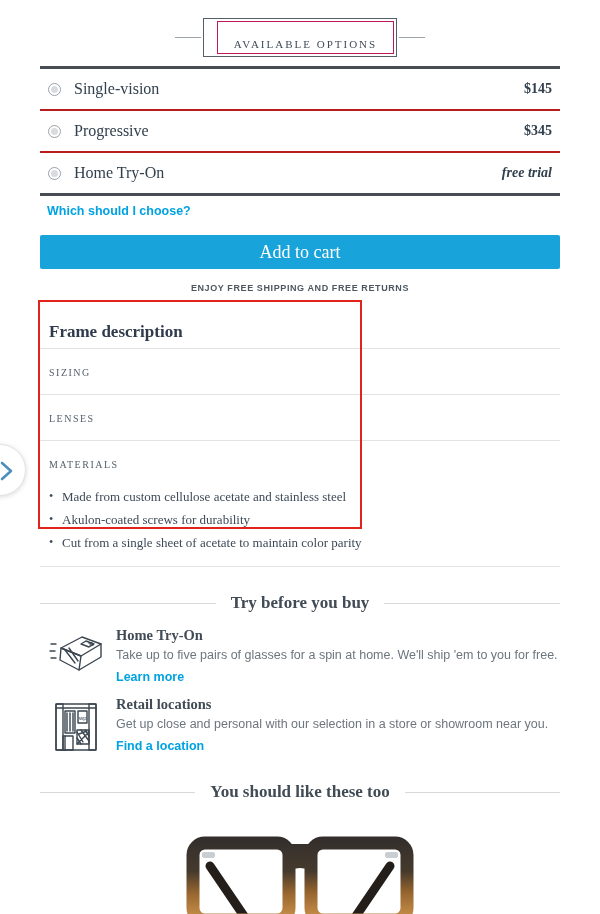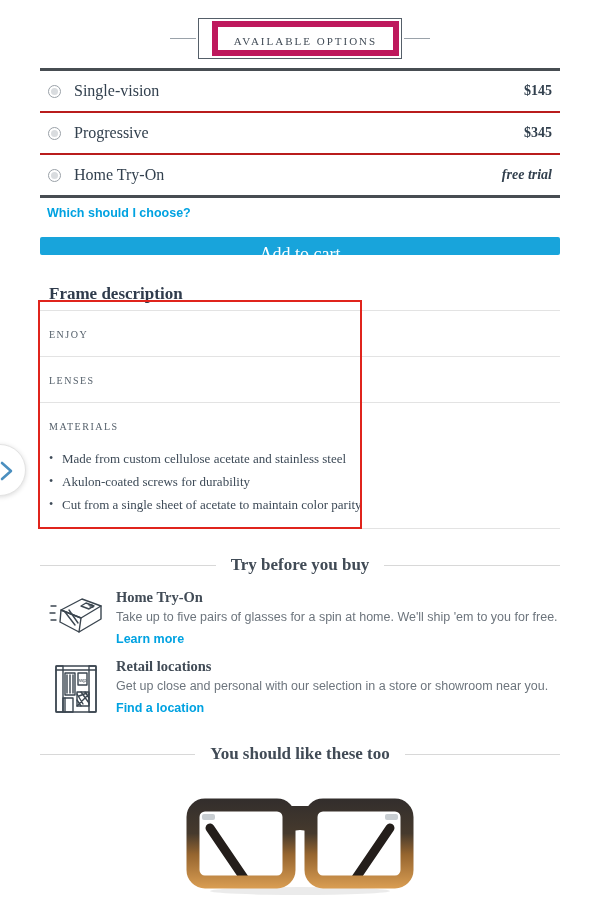--- a/index.html
+++ b/index.html
@@ -9,21 +9,21 @@
     font-family:"Liberation Sans", sans-serif; position:relative;
   }
   .page { width:600px; height:914px; position:relative; background:#fff; }
   .content { padding:18px 40px 0 40px; }
 
   
   .opt-header { display:flex; align-items:center; justify-content:center; }
   .opt-header .dash { width:26px; border-top:1px solid #9aa2aa; }
   .box-outer { border:1px solid #555f69; padding:2px; margin:0 2px; }
   .box-inner {
-    border:6px solid #be185d; padding:8px 16px 3px 16px;
+    border:1px solid #be185d; padding:16px 16px 3px 16px;
     font-family:"Liberation Serif", serif; font-size:11px; letter-spacing:2px;
     color:#414b56; white-space:nowrap;margin-left:11px;
   }
 
   
   .options-table { margin-top:9px; border-top:3px solid #474d52; border-bottom:3px solid #474d52; }
   .opt-row {
     display:flex; align-items:center; padding:11px 8px; cursor:pointer; background:#fff;
   }
   .opt-row + .opt-row { border-top:2px solid #b91c1c; }
@@ -44,21 +44,21 @@
   .opt-price.italic { font-style:italic; font-weight:600; }
 
   
   .help-link {
     display:inline-block; margin-top:8px; padding-left:7px;
     font-size:12.5px; font-weight:bold; color:#00a2e1; text-decoration:none; cursor:pointer;
   }
 
   
   .add-to-cart {
-    display:block; width:100%; height:18px; margin-top:16px;
+    display:block; width:100%; height:34px; margin-top:16px;
     background:#18a4db; border:none; border-radius:2px; cursor:pointer;
     font-family:"Liberation Serif", serif; font-size:18px; color:#ffffff;
     text-align:center; line-height:34px; padding:0;
   }
   .ship-note {
     margin-top:14px; text-align:center;
     font-size:9px; font-weight:bold; letter-spacing:0.6px; color:#4d5760;
   }
 
   
@@ -169,27 +169,28 @@
         <span class="radio"></span>
         <span class="opt-label">Home Try-On</span>
         <span class="opt-price italic">free trial</span>
       </div>
     </div>
 
     <a class="help-link">Which should I choose?</a>
 
     <button class="add-to-cart">Add to cart</button>
 
+    <div class="ship-note">ENJOY FREE SHIPPING AND FREE RETURNS</div>
 
     
     <div class="frame-desc">
       <div class="fd-title">Frame description</div>
       <div class="divider"></div>
       <div class="fd-row">
-        <span class="fd-label">ENJOY</span>
+        <span class="fd-label">SIZING</span>
       </div>
       <div class="divider"></div>
       <div class="fd-row">
         <span class="fd-label">LENSES</span>
       </div>
       <div class="divider"></div>
       <div class="fd-materials">
         <span class="fd-label">MATERIALS</span>
         <ul>
           <li>Made from custom cellulose acetate and stainless steel</li>

